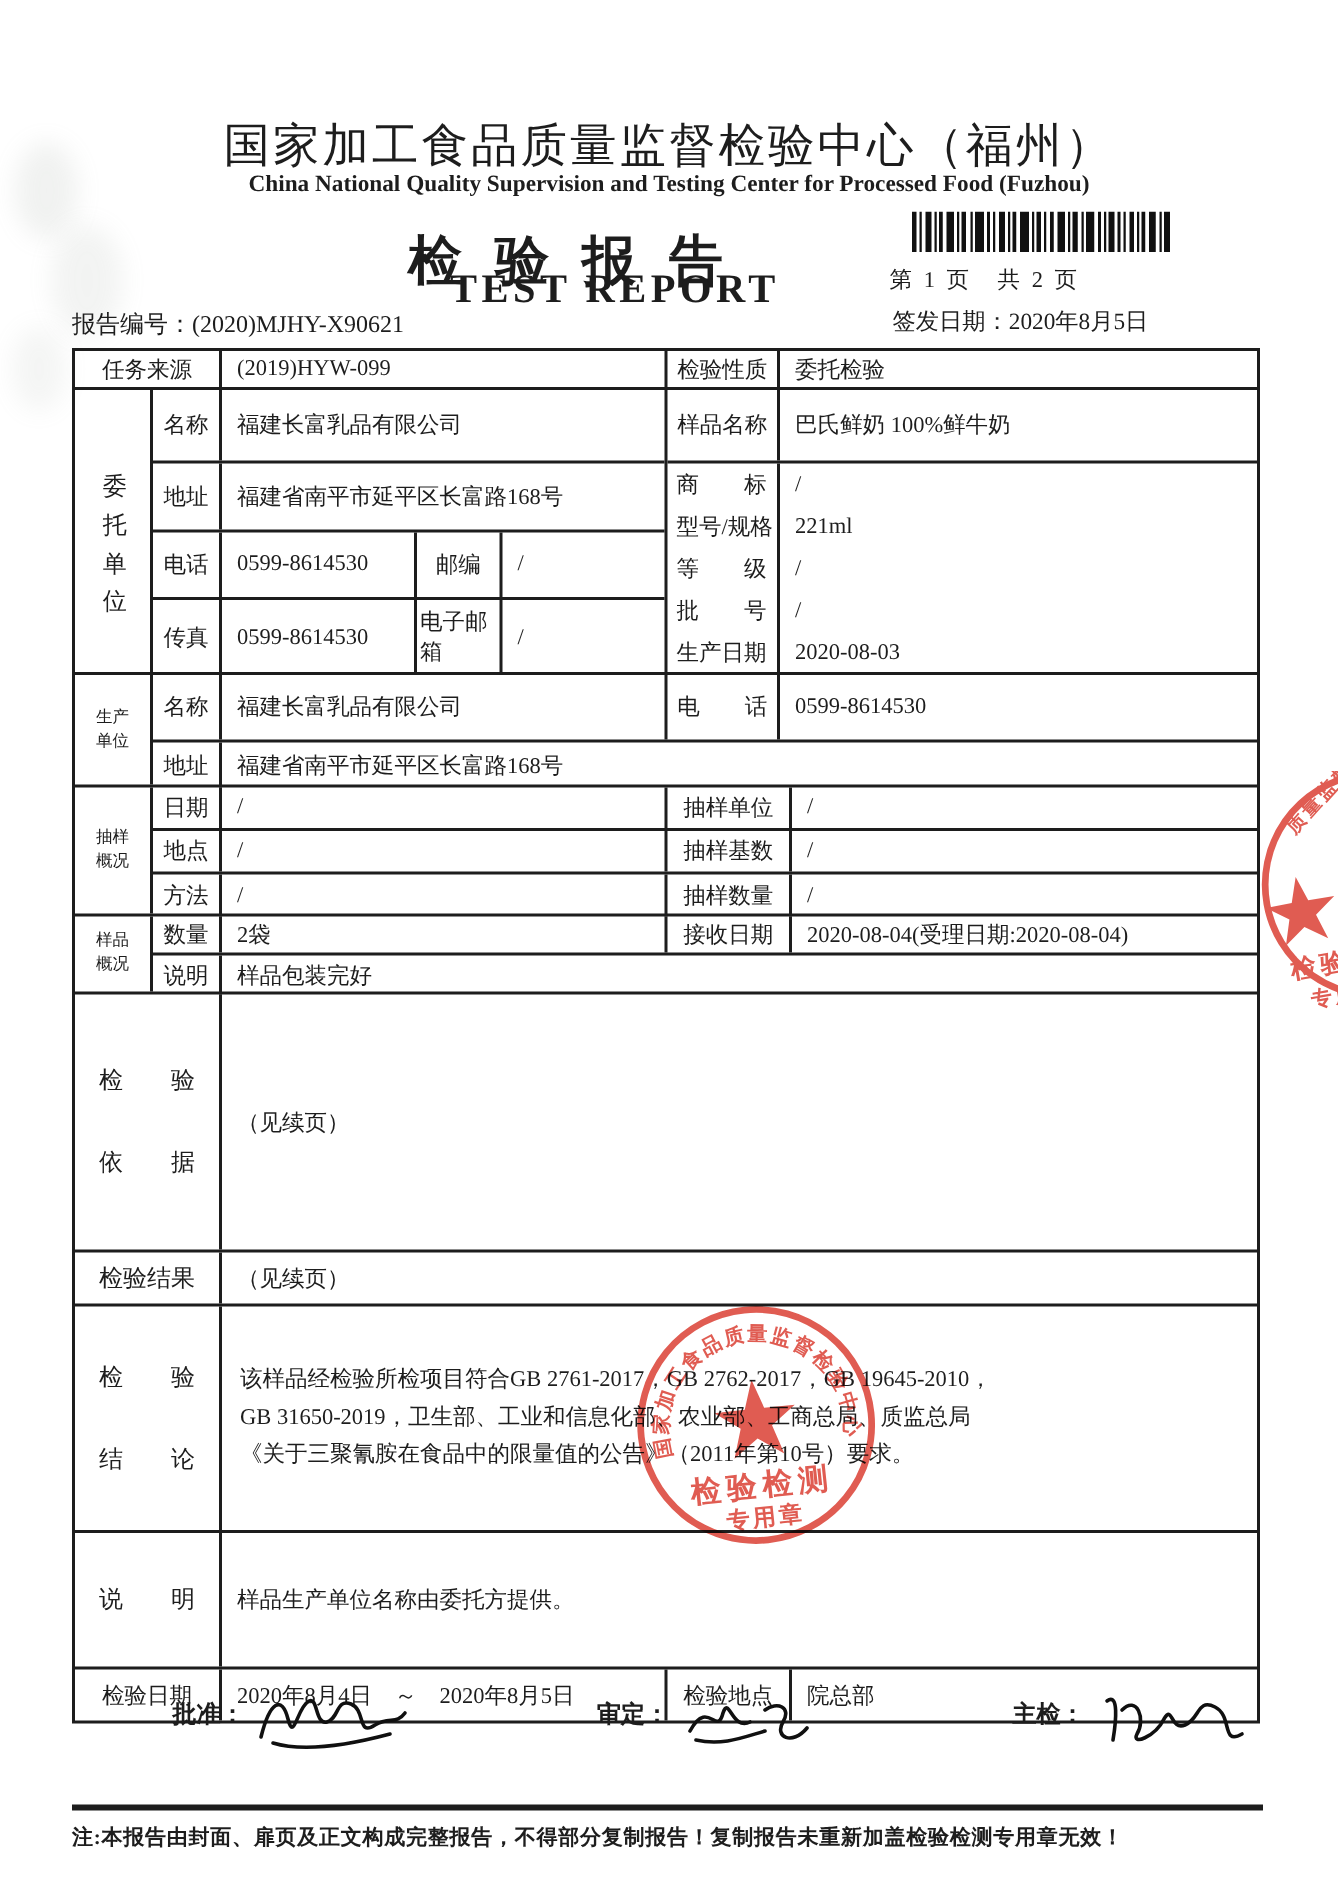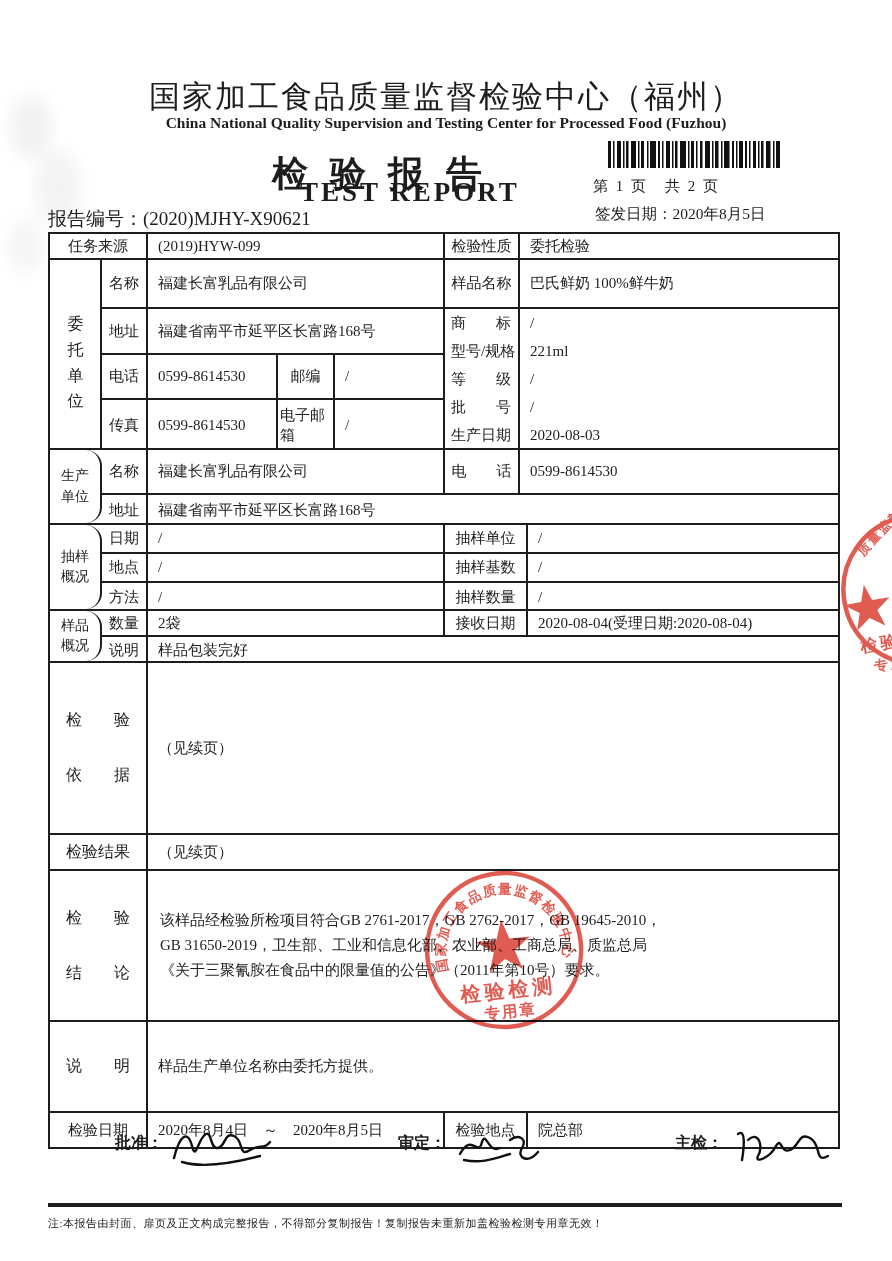--- a/index.html
+++ b/index.html
@@ -9,21 +9,21 @@
         font-family:"Liberation Serif","DejaVu Serif",serif; color:var(--ink); }
   .abs{ position:absolute; }
   .ctr{ left:0; right:0; text-align:center; }
 
   
   .org-cn{ top:76px; font-size:31px; font-weight:normal; letter-spacing:2px; }
   .org-en{ top:114px; font-size:15.5px; font-weight:bold; }
   .title-cn{ left:272px; top:150px; font-size:36px; font-weight:bold; letter-spacing:22px; white-space:nowrap; }
   .title-en{ left:300px; top:177px; font-size:27px; font-weight:bold; letter-spacing:3px; white-space:nowrap; }
   .pageind{ left:593px; top:177px; font-size:15px; letter-spacing:2px; white-space:nowrap; }
-  .repno{ left:48px; top:206px; font-size:19px; }
+  .repno{ left:48px; top:206px; font-size:16px; }
   .issue{ left:595px; top:204px; font-size:15.5px; }
 
   
   .tbl{ left:48px; top:232px; width:792px; height:917px; border:2px solid var(--ink); display:flex; flex-direction:column; }
   .trow{ display:flex; border-bottom:2px solid var(--ink); flex:0 0 auto; }
   .nbb{ border-bottom:none !important; }
   .band{ display:flex; border-bottom:2px solid var(--ink); flex:0 0 auto; }
   .col{ display:flex; flex-direction:column; }
   .cell{ border-right:2px solid var(--ink); display:flex; align-items:center; font-size:15px; padding:1px 6px; overflow:hidden; white-space:nowrap; }
   .nbr{ border-right:none !important; }
@@ -31,34 +31,34 @@
   .val{ padding-left:10px; }
   .f1{ flex:1; }
   .w46{width:46px}.w57{width:57px}.w75{width:75px}.w83{width:83px}
   .w98{width:98px}.w130{width:130px}.w297{width:297px}.w343{width:343px}
   .h26{height:26px}.h28{height:28px}.h29{height:29px}.h30{height:30px}.h34{height:34px}
   .h36{height:36px}.h45{height:45px}.h46{height:46px}.h49{height:49px}.h50{height:50px}
   .h52{height:52px}.h75{height:75px}.h86{height:86px}.h91{height:91px}.h141{height:141px}
   .h151{height:151px}.h172{height:172px}.h190{height:190px}
   .sideV{ width:52px; border-right:2px solid var(--ink); display:flex; align-items:center; justify-content:center; }
   .vtext{ writing-mode:vertical-lr; letter-spacing:26px; font-size:16px; }
-  .side2{ width:52px; border-right:2px solid var(--ink); display:flex; align-items:center; justify-content:center; text-align:center; font-size:14px;border-radius:16px; }
+  .side2{ width:52px; border-right:2px solid var(--ink); display:flex; align-items:center; justify-content:center; text-align:center; font-size:11px; }
   .side2 span{ width:32px; line-height:1.45; display:inline-block; }
   .wrapcell{ white-space:normal; line-height:1.35; }
   .biglbl{ width:98px; border-right:2px solid var(--ink); display:flex; flex-direction:column; align-items:center; justify-content:center; gap:34px; font-size:16px; }
   .specline{ height:28.2px; display:flex; align-items:center; padding:0 6px; font-size:15px; white-space:nowrap; }
   .speclbl{ justify-content:flex-start; }
   .specval{ padding-left:10px; }
   .concl{ padding:8px 4px 8px 12px; display:flex; flex-direction:column; justify-content:center; font-size:15px; line-height:25px; white-space:nowrap; }
 
   
   .sig-label{ font-size:16px; font-weight:bold; }
   .sigrow{ left:0; top:1120px; width:892px; height:48px; }
   .rule{ left:48px; top:1203px; width:794px; height:3.5px; background:var(--ink); }
-  .note{ left:48px; top:1216px; font-size:11px; font-weight:normal; letter-spacing:.5px; }
+  .note{ left:48px; top:1216px; font-size:14px; font-weight:bold; letter-spacing:.5px; }
 
   .stamp{ position:absolute; opacity:.82; mix-blend-mode:multiply; }
   .smudge{ position:absolute; background:#9aa39a; border-radius:50%; filter:blur(8px); }
   svg text{ font-family:"Liberation Serif","DejaVu Serif",serif; }
 </style>
 </head>
 <body>
 
 <div class="smudge" style="left:10px;top:95px;width:42px;height:64px;opacity:.14"></div>
 <div class="smudge" style="left:34px;top:150px;width:48px;height:74px;opacity:.12"></div>

